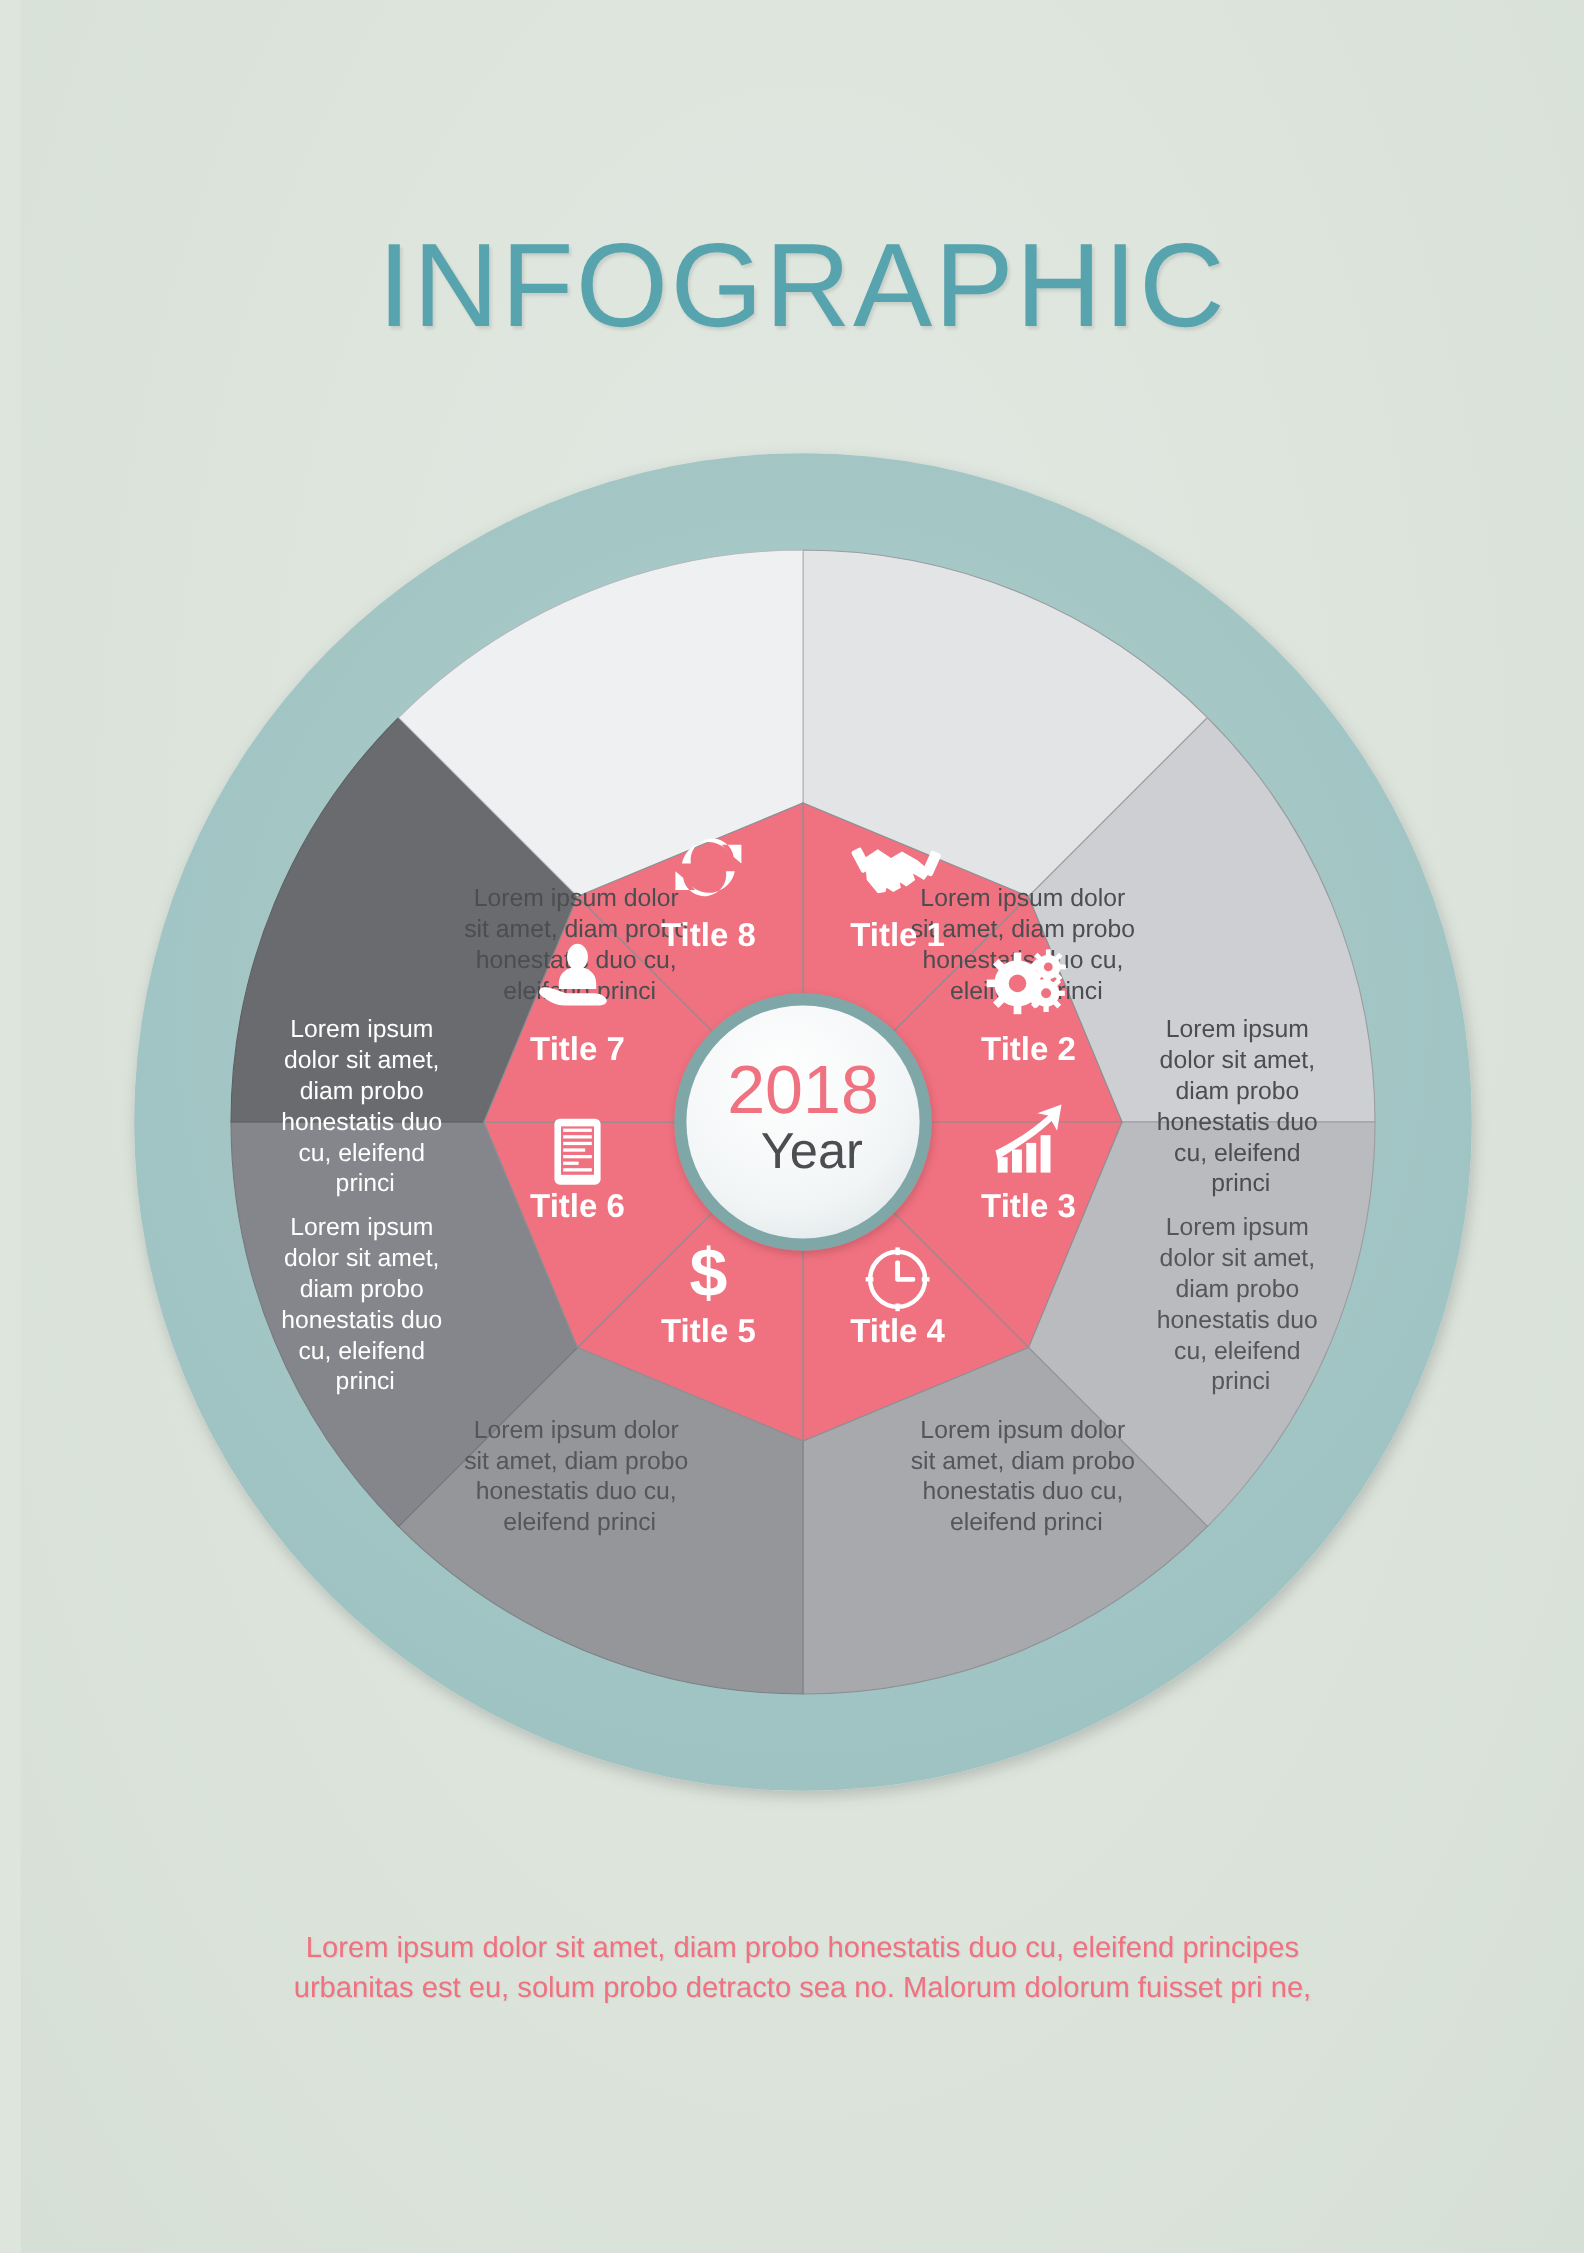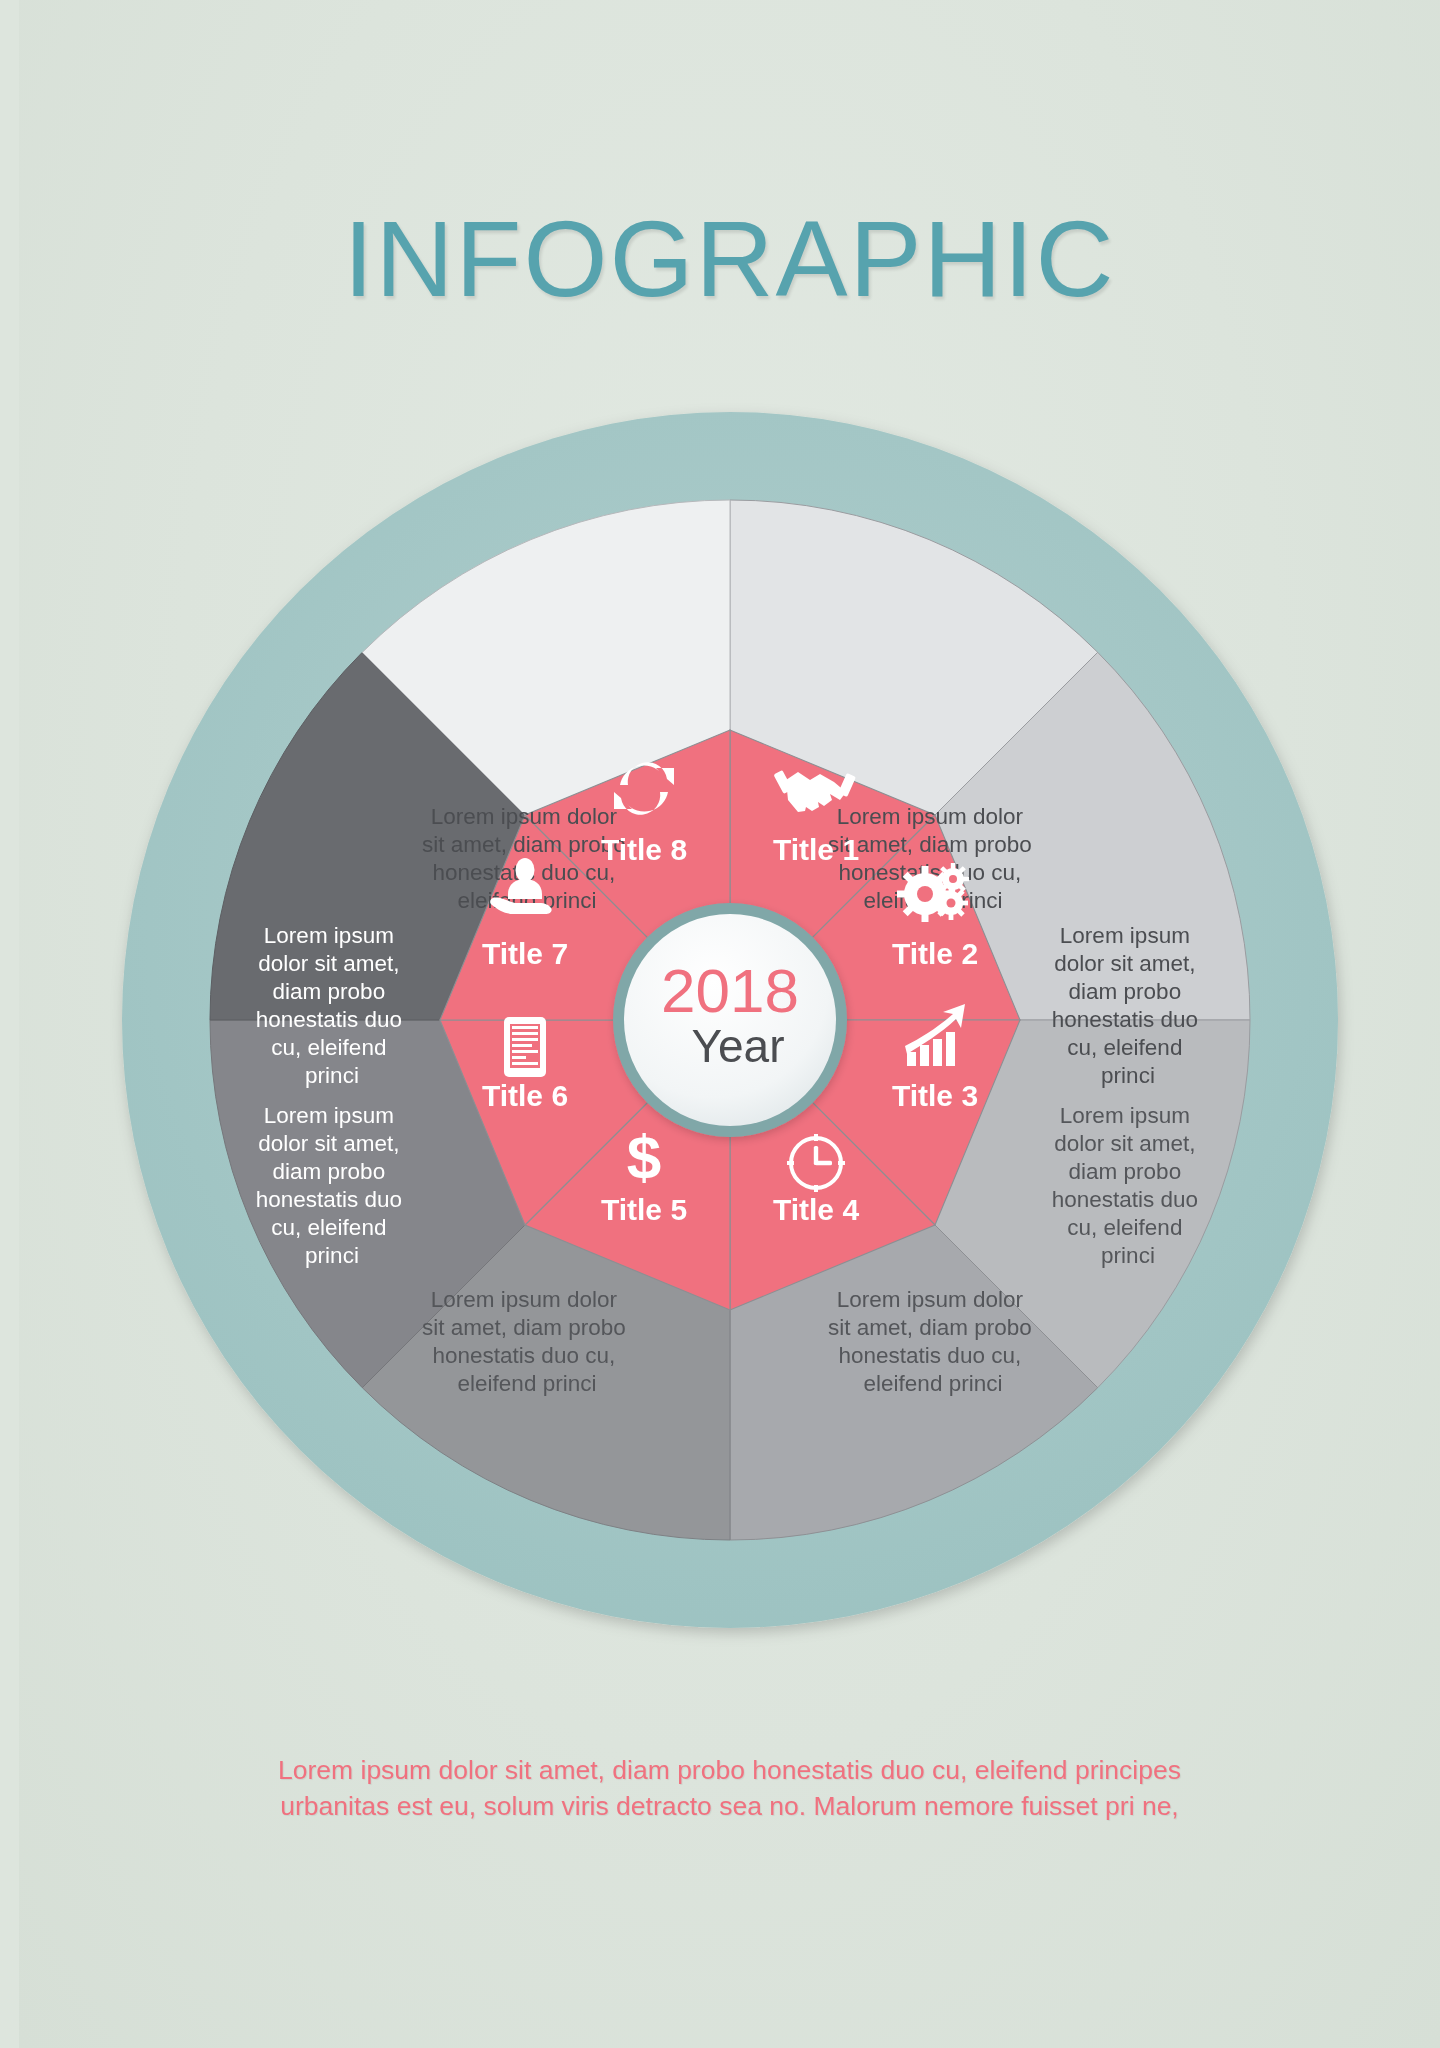--- a/index.html
+++ b/index.html
@@ -321,16 +321,16 @@
         <circle cx="0" cy="0" r="117" fill="#80a7a8" filter="url(#softer)"></circle>
         <circle cx="0" cy="0" r="106" fill="url(#hubGrad)"></circle>
         <text class="year-num" x="0" y="-8">2018</text>
         <text class="year-word" x="8" y="42">Year</text>
       </g>
     </svg>
   </div>
 
   <div class="caption">
     <div>Lorem ipsum dolor sit amet, diam probo honestatis duo cu, eleifend principes</div>
-    <div>urbanitas est eu, solum viris detracto sea no. Malorum nemore fuisset pri ne,</div>
+    <div>urbanitas est eu, solum probo detracto sea no. Malorum dolorum fuisset pri ne,</div>
   </div>
 
 </div>
 
 </body></html>

